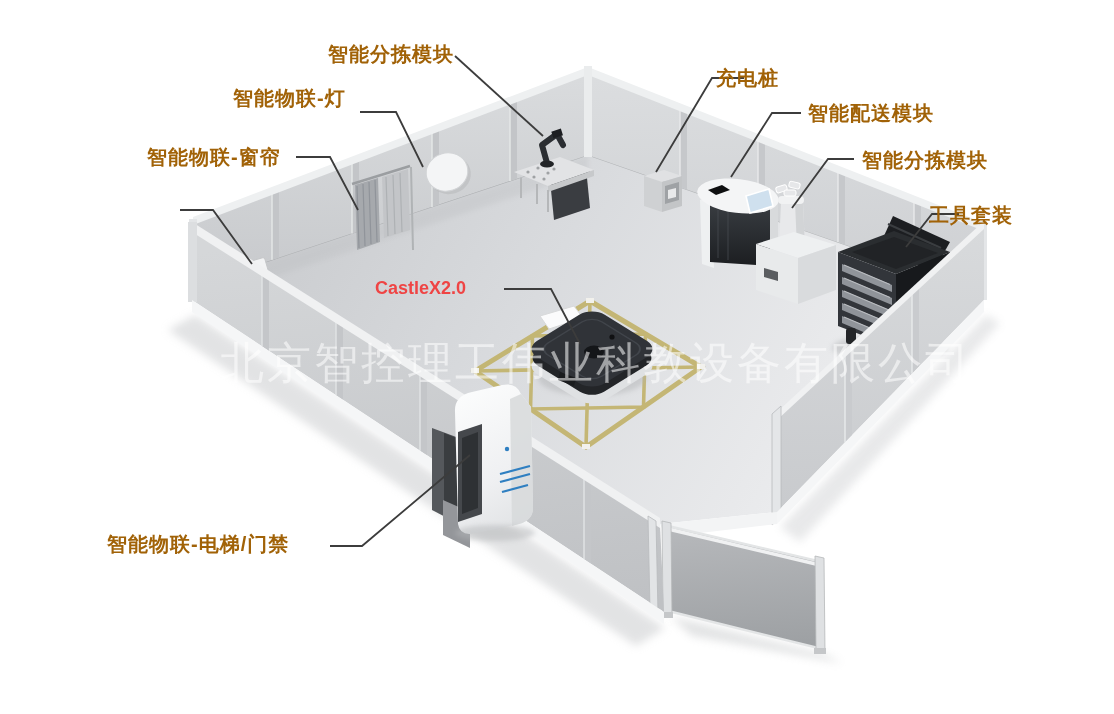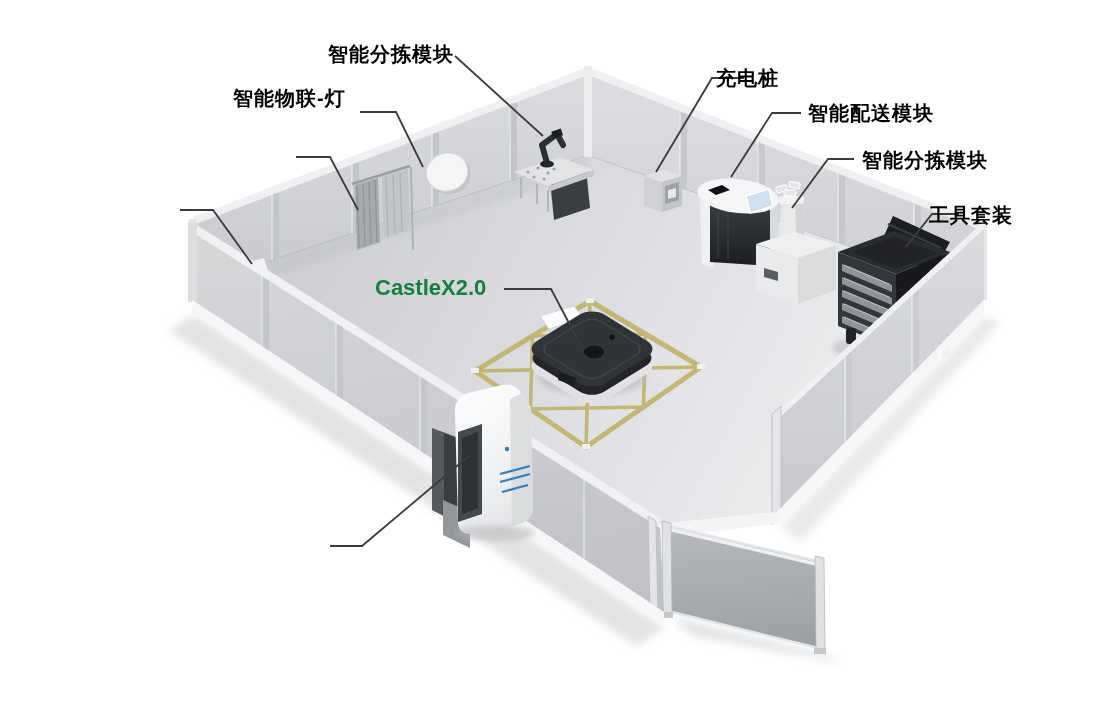--- a/index.html
+++ b/index.html
@@ -2,24 +2,24 @@
 <html><head>
 <meta charset="utf-8">
 <style>
   html,body{margin:0;padding:0;background:#ffffff;}
   .stage{
     position:relative;width:1114px;height:714px;overflow:hidden;background:#ffffff;
     font-family:"Liberation Sans","DejaVu Sans",sans-serif;
   }
   .stage svg{position:absolute;left:0;top:0;}
   .label{
-    position:absolute;font-weight:700;font-size:20px;color:#000000;
+    position:absolute;font-weight:700;font-size:20px;color:#a16207;
     white-space:nowrap;letter-spacing:1px;line-height:24px;
   }
-  .label-latin{font-size:22px;letter-spacing:0;color:#15803d;}
+  .label-latin{font-size:18px;letter-spacing:0;color:#ef4444;}
   .watermark{
     position:absolute;left:220px;top:334px;width:720px;
     font-size:44px;letter-spacing:3px;font-weight:400;white-space:nowrap;
     color:rgba(255,255,255,0.55);pointer-events:none;
   }
 </style>
 </head>
 <body>
 
 <div class="stage">
@@ -324,22 +324,25 @@
     <polyline points="180,210 213,210 252,264"></polyline>
     <polyline points="744,78 712,78 656,172"></polyline>
     <polyline points="801,113 772,113 731,177"></polyline>
     <polyline points="854,159 828,159 792,208"></polyline>
     <polyline points="959,214 932,214 906,247"></polyline>
     <polyline points="504,289 551,289 580,344"></polyline>
     <polyline points="330,546 362,546 470,455"></polyline>
   </g>
 </svg>
 
+<div class="watermark">北京智控理工伟业科教设备有限公司</div>
 
 <div class="label" style="left:328px;top:42px">智能分拣模块</div>
 <div class="label" style="left:233px;top:86px">智能物联-灯</div>
+<div class="label" style="left:147px;top:145px">智能物联-窗帘</div>
 <div class="label" style="left:716px;top:66px">充电桩</div>
 <div class="label" style="left:808px;top:101px">智能配送模块</div>
 <div class="label" style="left:862px;top:148px">智能分拣模块</div>
 <div class="label" style="left:929px;top:203px">工具套装</div>
 <div class="label label-latin" style="left:375px;top:276px">CastleX2.0</div>
+<div class="label" style="left:107px;top:532px">智能物联-电梯/门禁</div>
 
 </div>
 
 </body></html>

